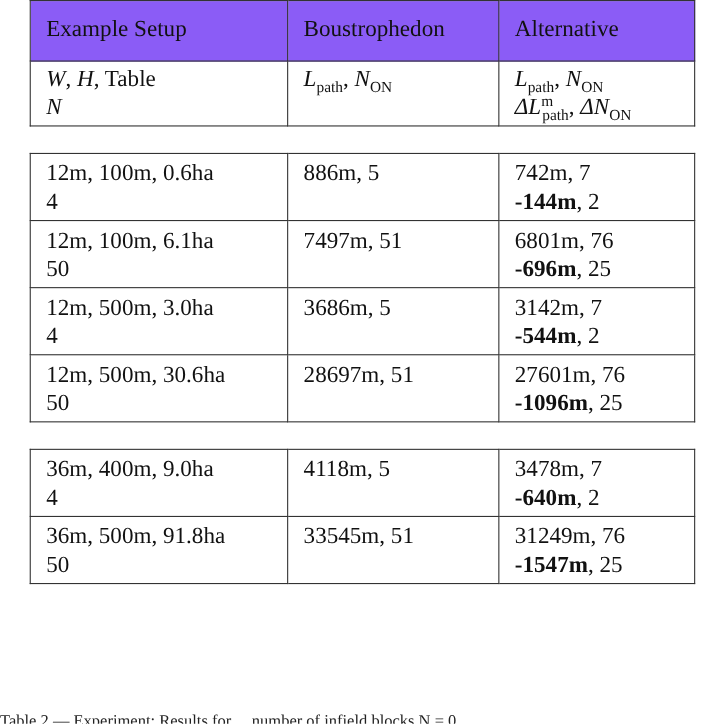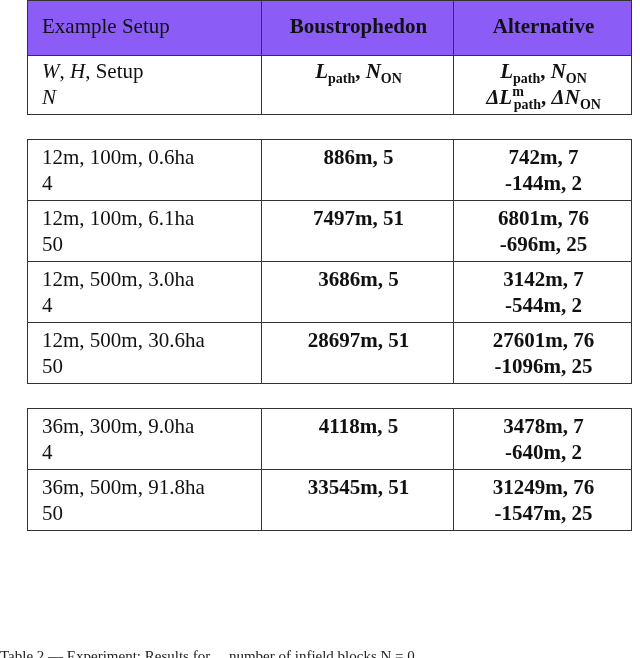--- a/index.html
+++ b/index.html
@@ -38,21 +38,21 @@
       font-weight: normal;
     }
     th {
       background: #8b5cf6;
       height: 38px;
       padding-top: 12px;
       padding-bottom: 4px;
       line-height: 26px;
     }
     .left { text-align: left; }
-    .right { text-align: center; font-weight: bold; }
+    .right { text-align: left; }
     .row-line { display: block; white-space: nowrap; }
     .group {
       margin-top: 24px;
     }
     i { font-style: italic; }
     sub, sup { font-size: 14px; line-height: 0; }
     .caption {
       position: absolute;
       left: 0;
       top: 647px;
@@ -76,21 +76,21 @@
         <col class="c3">
       </colgroup>
     <tbody>
         <tr>
       <th class="left">Example Setup</th>
       <th class="right">Boustrophedon</th>
       <th class="right">Alternative</th>
     </tr>
     <tr class="var-row">
       <td class="left">
-        <span class="row-line"><i>W</i>, <i>H</i>, <span>Setup</span></span>
+        <span class="row-line"><i>W</i>, <i>H</i>, <span>Table</span></span>
         <span class="row-line"><i>N</i></span>
       </td>
       <td class="right">
         <span class="row-line"><i>L</i><sub>path</sub>, <i>N</i><sub>ON</sub></span>
       </td>
       <td class="right">
         <span class="row-line"><i>L</i><sub>path</sub>, <i>N</i><sub>ON</sub></span>
         <span class="row-line"><i>ΔL</i><sup style="position:relative;left:0;">m</sup><sub style="margin-left:-10px;">path</sub>, <i>ΔN</i><sub>ON</sub></span>
       </td>
     </tr>
@@ -161,21 +161,21 @@
 
   <table class="group">
     <colgroup>
         <col class="c1">
         <col class="c2">
         <col class="c3">
       </colgroup>
     <tbody>
     <tr>
       <td class="left">
-            <span class="row-line">36m, 300m, 9.0ha</span>
+            <span class="row-line">36m, 400m, 9.0ha</span>
             <span class="row-line">4</span>
           </td>
       <td class="right">
             <span class="row-line">4118m, 5</span>
           </td>
       <td class="right">
             <span class="row-line">3478m, 7</span>
             <span class="row-line"><b>-640m</b><span>, 2</span></span>
           </td>
     </tr>

